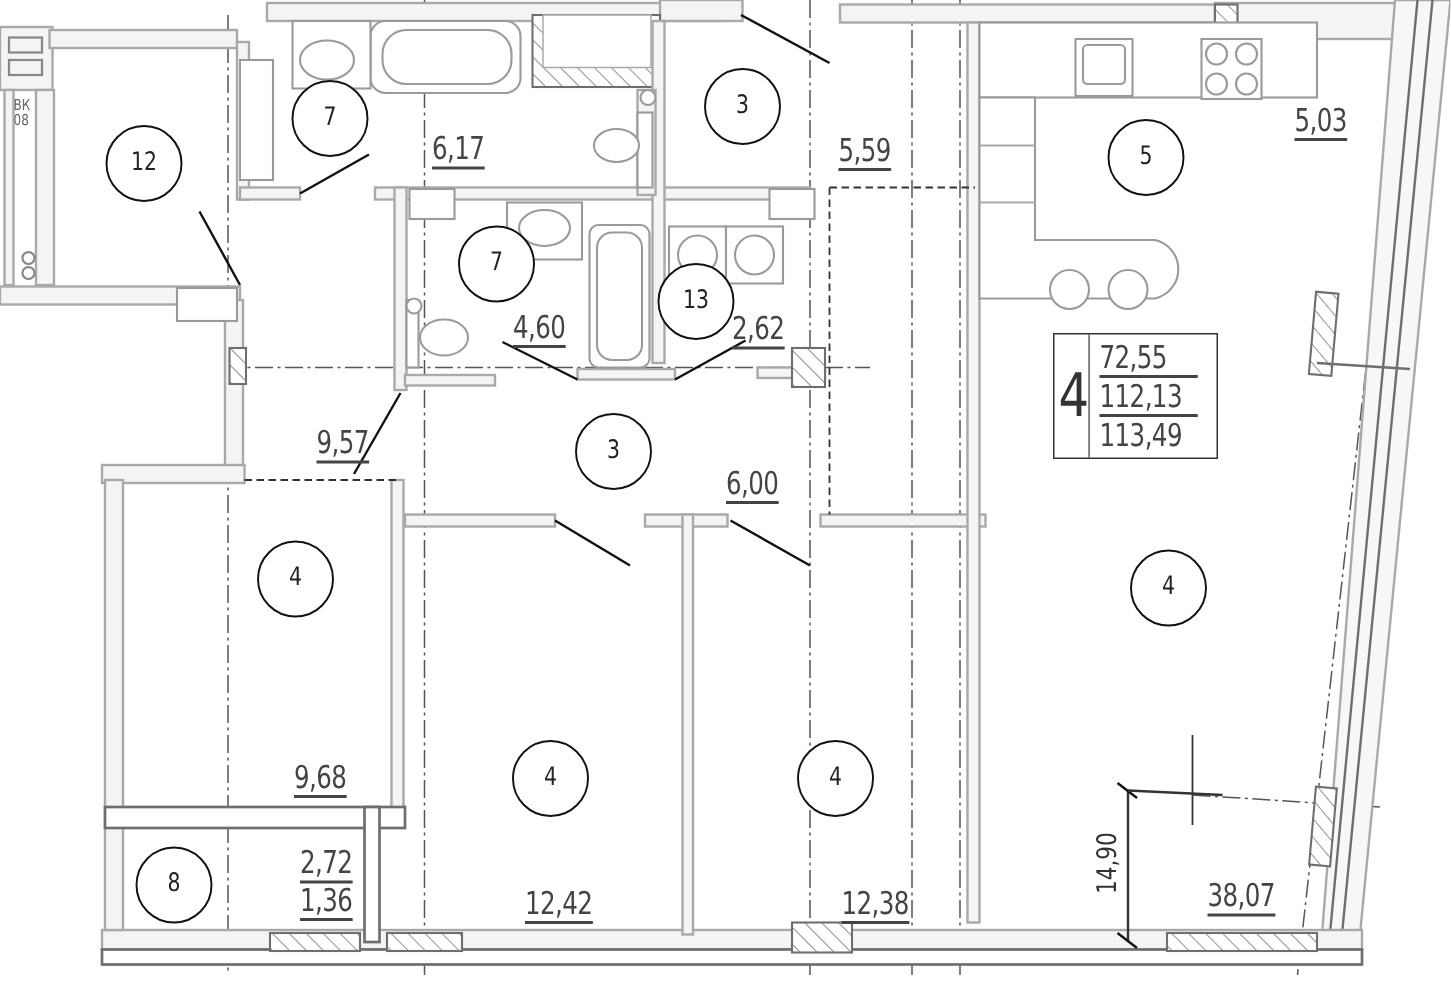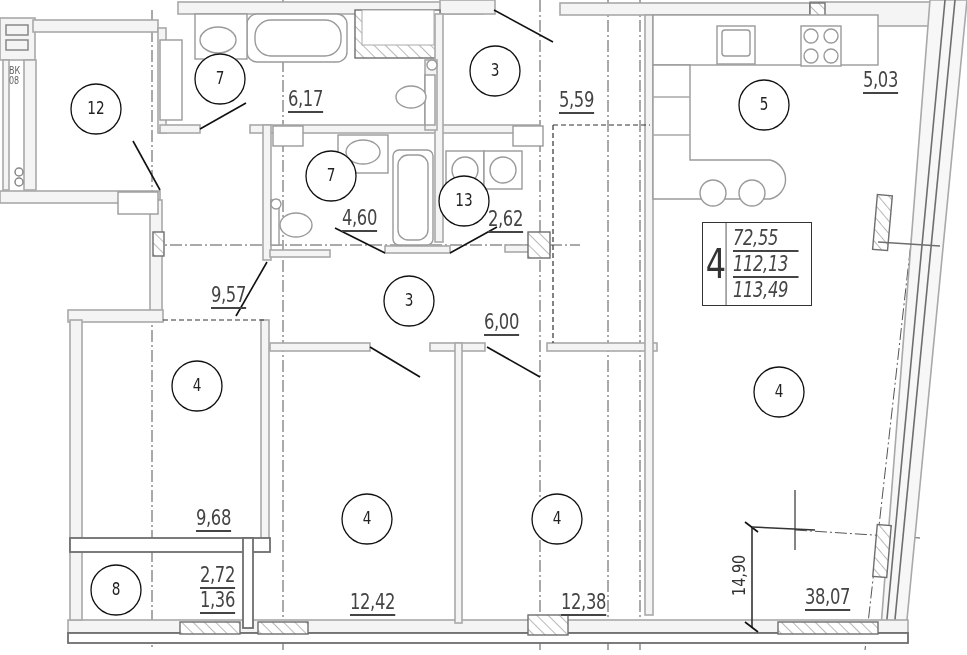--- a/index.html
+++ b/index.html
@@ -12,21 +12,21 @@
   .axis { fill: none; stroke: #555; stroke-width: 1; stroke-dasharray: 12 3 2 3; }
   .dashed { fill: none; stroke: #333; stroke-width: 1.2; stroke-dasharray: 5 3; }
   .door { fill: none; stroke: #111; stroke-width: 1.6; }
   .hatch { fill: url(#hatch); stroke: #6e6e6e; stroke-width: 1.4; }
   .fixture { fill: #ffffff; stroke: #9a9a9a; stroke-width: 1.4; }
   .marker { fill: #ffffff; stroke: #111; stroke-width: 1.3; }
   .room-num { position: absolute; font-family: "DejaVu Sans", sans-serif; font-size: 17px; color: #222; text-align: center; width: 40px; transform: scaleX(0.8); }
   .area { position: absolute; font-family: "DejaVu Sans", sans-serif; font-size: 21px; color: #444; letter-spacing: -0.5px; transform: scaleX(0.78); transform-origin: left top; border-bottom: 2px solid #444; line-height: 22px; padding-bottom: 1px; white-space: nowrap; }
   .summary { position: absolute; left: 702px; top: 222px; width: 108px; height: 82px; border: 1.5px solid #333; display: flex; }
   .summary .rooms { width: 36px; border-right: 1.5px solid #333; font-size: 40px; color: #333; display: flex; align-items: center; justify-content: center; transform: scaleX(0.8); }
-  .summary .vals { flex: 1; display: flex; flex-direction: column; justify-content: center; padding-left: 4px; font-style: italic; }
+  .summary .vals { flex: 1; display: flex; flex-direction: column; justify-content: center; padding-left: 4px; }
   .summary .val { font-size: 21px; line-height: 24px; color: #444; border-bottom: 2px solid #444; transform: scaleX(0.78); transform-origin: left center; width: 84px; letter-spacing: -0.5px; }
   .summary .val:last-child { border-bottom: none; }
   .tiny { position: absolute; font-size: 10px; color: #666; transform: scaleX(0.8); transform-origin: left top; }
   .dim { position: absolute; font-size: 18px; color: #333; transform: rotate(-90deg) scaleX(0.8); transform-origin: left top; }
 </style>
 </head>
 <body>
 
 <svg id="plan" viewBox="0 0 967 655" xmlns="http://www.w3.org/2000/svg">
   <defs>

